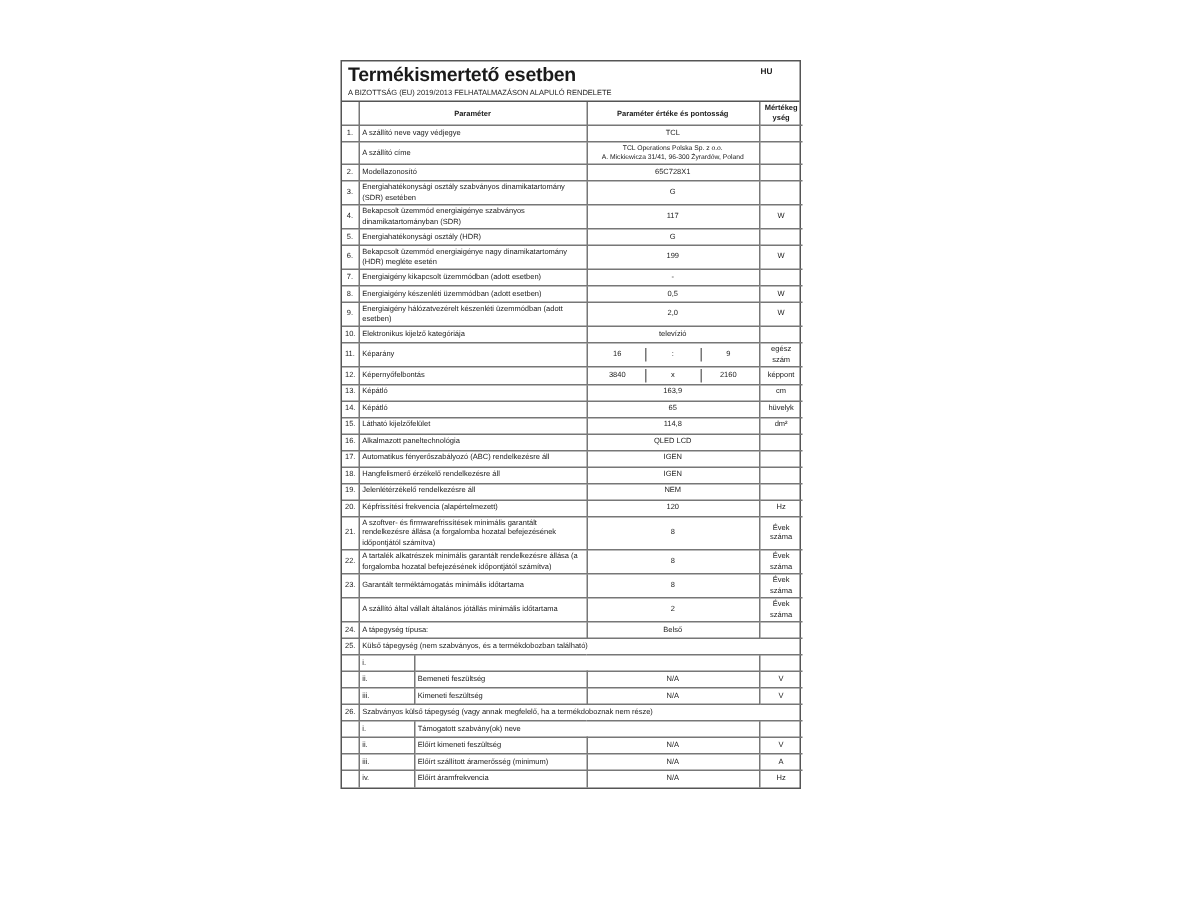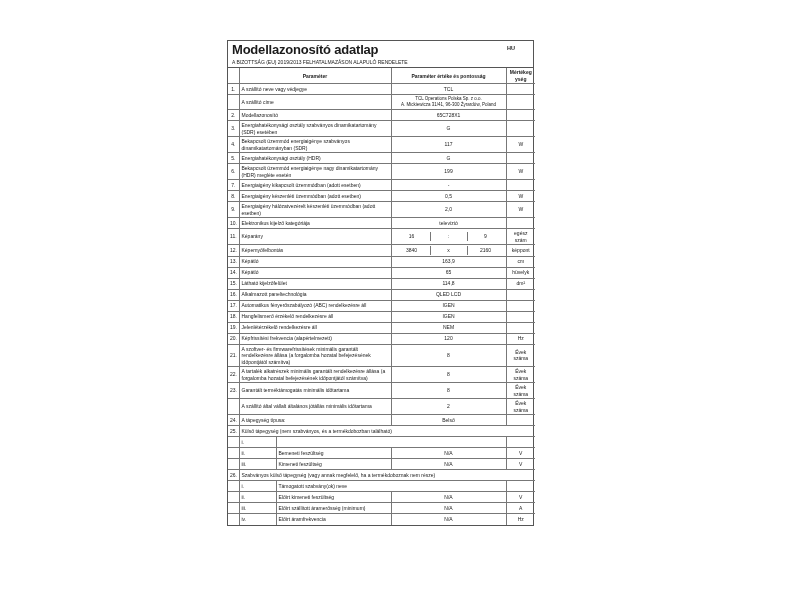--- a/index.html
+++ b/index.html
@@ -87,21 +87,21 @@
     text-align: center;
     padding: 1px 0;
   }
   .split span:nth-child(1), .split span:nth-child(2) { border-right: 1px solid #777; }
 </style>
 </head>
 <body>
 
 <div class="sheet">
   <div class="titlebox">
-    <div class="doc-title">Modellazonosító adatlap</div>
+    <div class="doc-title">Termékismertető esetben</div>
     <div class="doc-subtitle">A BIZOTTSÁG (EU) 2019/2013 FELHATALMAZÁSON ALAPULÓ RENDELETE</div>
     <div class="lang-code">HU</div>
   </div>
   <table class="params">
     <colgroup>
       <col class="c-num">
         <col class="c-sub">
         <col class="c-lab">
         <col class="c-val">
         <col class="c-unit">

